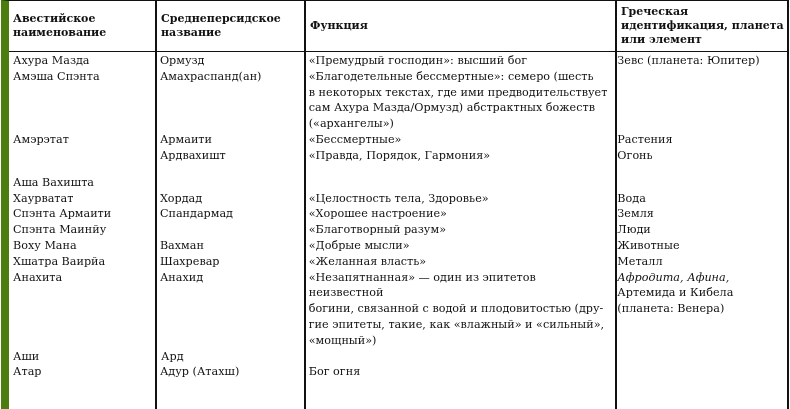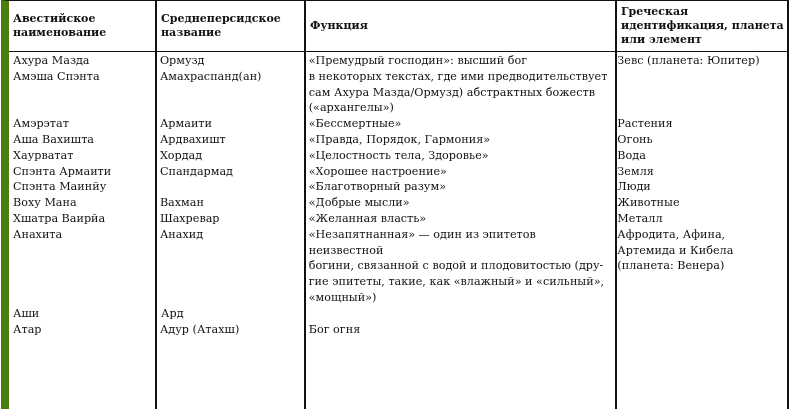--- a/index.html
+++ b/index.html
@@ -34,31 +34,31 @@
   <div class="body" id="tbody">
       <div class="row">
         <div class="cell c1"><div style="min-height: 15.8px;">Ахура Мазда</div></div>
         <div class="cell c2"><div style="min-height: 15.8px;">Ормузд</div></div>
         <div class="cell c3"><div style="min-height: 15.8px;">«Премудрый господин»: высший бог</div></div>
         <div class="cell c4"><div style="min-height: 15.8px;">Зевс (планета: Юпитер)</div></div>
       </div>
       <div class="row">
         <div class="cell c1"><div style="min-height: 15.8px;">Амэша Спэнта</div></div>
         <div class="cell c2"><div style="min-height: 15.8px;">Амахраспанд(ан)</div></div>
-        <div class="cell c3"><div style="min-height: 15.8px;">в некоторых текстах, где ими предводительствует</div><div style="min-height: 15.8px;">сам Ахура Мазда/Ормузд) абстрактных божеств</div><div style="min-height: 15.8px;">(«архангелы»)</div></div>
+        <div class="cell c3"><div style="min-height: 15.8px;">«Благодетельные бессмертные»: семеро (шесть</div><div style="min-height: 15.8px;">в некоторых текстах, где ими предводительствует</div><div style="min-height: 15.8px;">сам Ахура Мазда/Ормузд) абстрактных божеств</div><div style="min-height: 15.8px;">(«архангелы»)</div></div>
         <div class="cell c4"><div style="min-height: 15.8px;"></div></div>
       </div>
       <div class="row">
         <div class="cell c1"><div style="min-height: 15.8px;">Амэрэтат</div></div>
         <div class="cell c2"><div style="min-height: 15.8px;">Армаити</div></div>
         <div class="cell c3"><div style="min-height: 15.8px;">«Бессмертные»</div></div>
         <div class="cell c4"><div style="min-height: 15.8px;">Растения</div></div>
       </div>
       <div class="row">
-        <div class="cell c1"><div style="min-height: 15.8px;">Аша Вахишта</div></div>
+        <div class="cell c1"><div style="min-height: 15.8px; margin-top: 27px;">Аша Вахишта</div></div>
         <div class="cell c2"><div style="min-height: 15.8px;">Ардвахишт</div></div>
         <div class="cell c3"><div style="min-height: 15.8px;">«Правда, Порядок, Гармония»</div></div>
         <div class="cell c4"><div style="min-height: 15.8px;">Огонь</div></div>
       </div>
       <div class="row">
         <div class="cell c1"><div style="min-height: 15.8px;">Хаурватат</div></div>
         <div class="cell c2"><div style="min-height: 15.8px;">Хордад</div></div>
         <div class="cell c3"><div style="min-height: 15.8px;">«Целостность тела, Здоровье»</div></div>
         <div class="cell c4"><div style="min-height: 15.8px;">Вода</div></div>
       </div>
@@ -83,21 +83,21 @@
       <div class="row">
         <div class="cell c1"><div style="min-height: 15.8px;">Хшатра Ваирйа</div></div>
         <div class="cell c2"><div style="min-height: 15.8px;">Шахревар</div></div>
         <div class="cell c3"><div style="min-height: 15.8px;">«Желанная власть»</div></div>
         <div class="cell c4"><div style="min-height: 15.8px;">Металл</div></div>
       </div>
       <div class="row">
         <div class="cell c1"><div style="min-height: 15.8px;">Анахита</div></div>
         <div class="cell c2"><div style="min-height: 15.8px;">Анахид</div></div>
         <div class="cell c3"><div style="min-height: 15.8px;">«Незапятнанная» — один из эпитетов неизвестной</div><div style="min-height: 15.8px;">богини, связанной с водой и плодовитостью (дру-</div><div style="min-height: 15.8px;">гие эпитеты, такие, как «влажный» и «сильный»,</div><div style="min-height: 15.8px;">«мощный»)</div></div>
-        <div class="cell c4"><div style="min-height: 15.8px;">Афродита, Афина,</div><div style="min-height: 15.8px;">Артемида и Кибела</div><div style="min-height: 15.8px;">(планета: Венера)</div></div>
+        <div class="cell c4"><div style="min-height: 15.8px; font-style: italic;">Афродита, Афина,</div><div style="min-height: 15.8px;">Артемида и Кибела</div><div style="min-height: 15.8px;">(планета: Венера)</div></div>
       </div>
       <div class="row">
         <div class="cell c1"><div style="min-height: 15.8px;">Аши</div></div>
         <div class="cell c2"><div style="min-height: 15.8px;">Ард</div></div>
         <div class="cell c4"><div style="min-height: 15.8px;"></div></div>
       </div>
       <div class="row">
         <div class="cell c1"><div style="min-height: 15.8px;">Атар</div></div>
         <div class="cell c2"><div style="min-height: 15.8px;">Адур (Атахш)</div></div>
         <div class="cell c3"><div style="min-height: 15.8px;">Бог огня</div></div>

